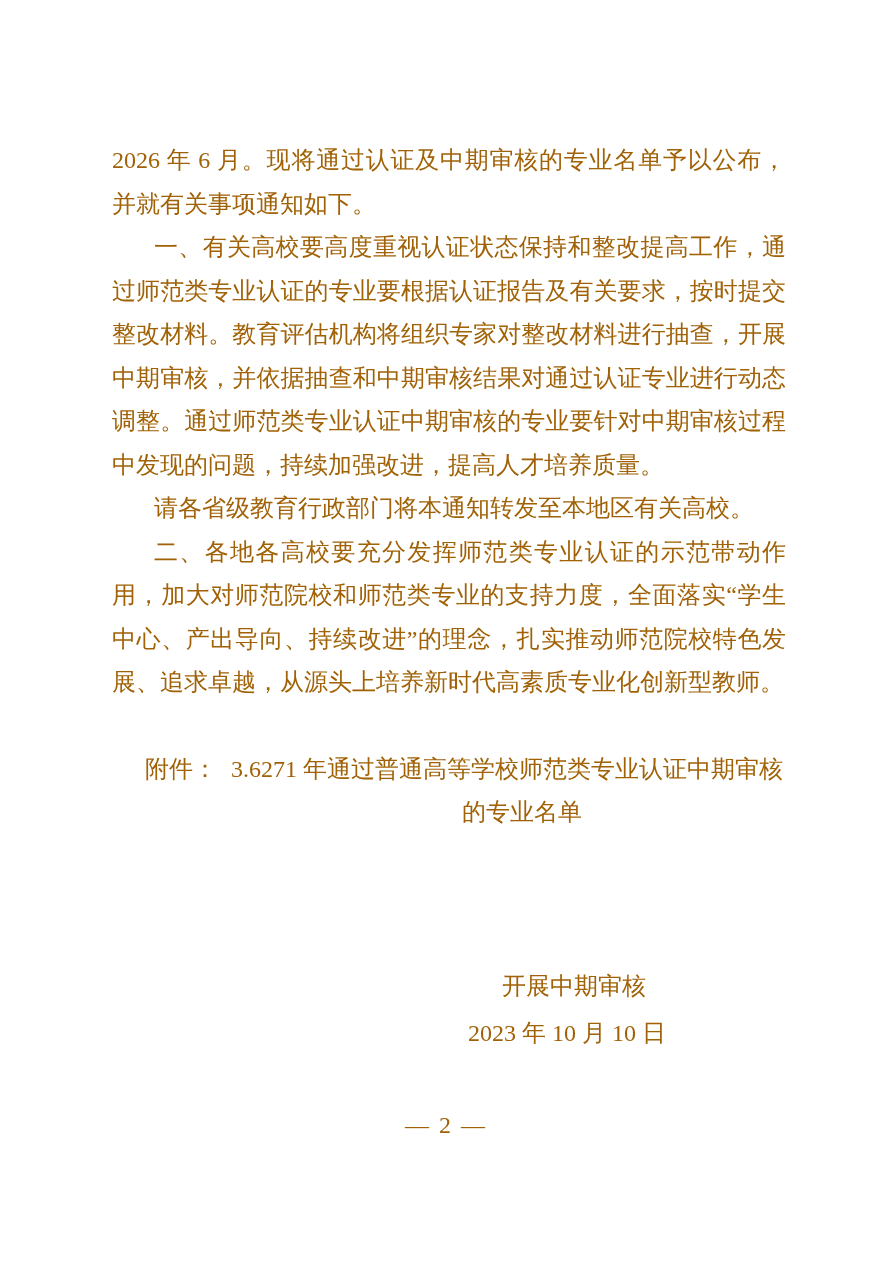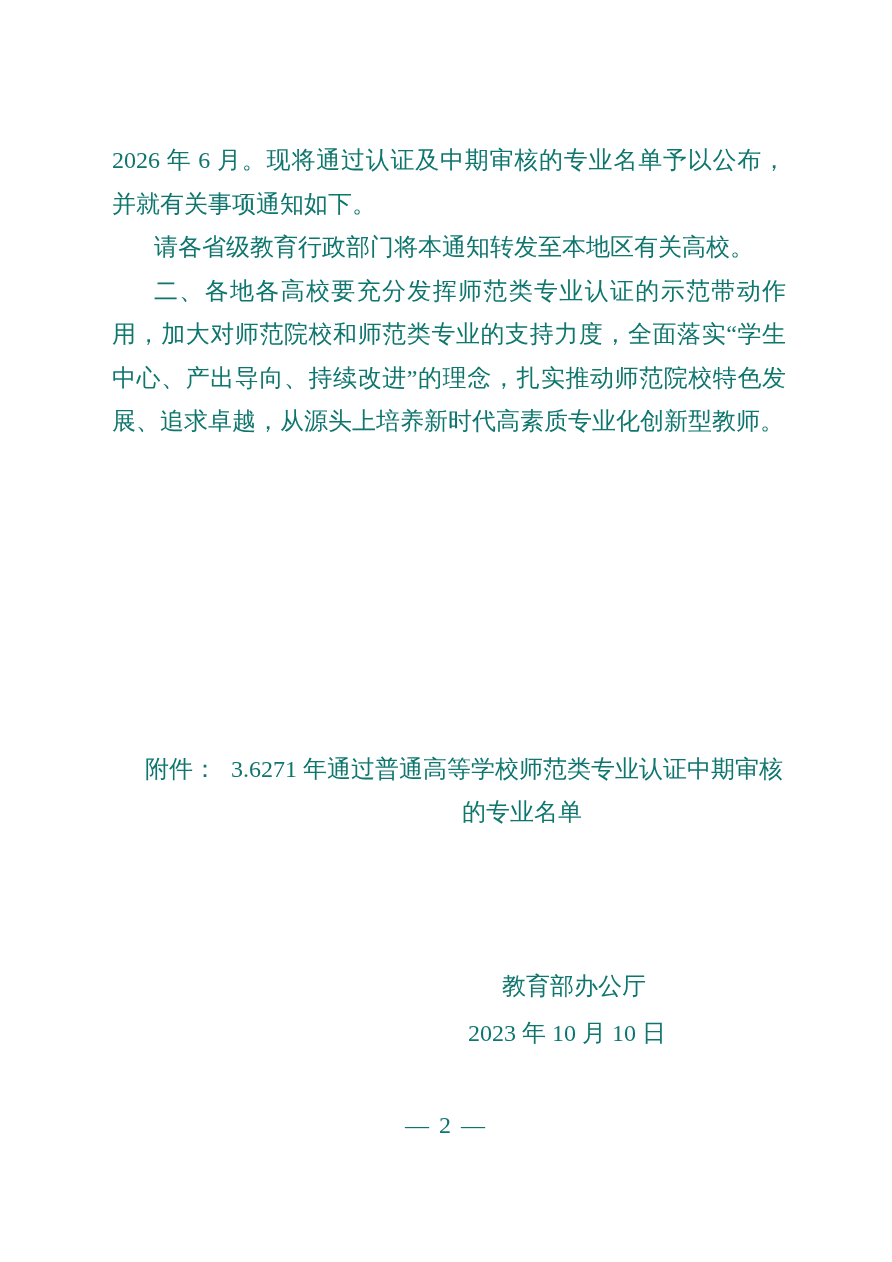--- a/index.html
+++ b/index.html
@@ -7,21 +7,21 @@
     padding: 0;
     background: #ffffff;
   }
   .page {
     position: relative;
     width: 892px;
     height: 1262px;
     background: #ffffff;
     overflow: hidden;
     font-family: "Liberation Serif", "DejaVu Serif", serif;
-    color: #0f766e;
+    color: #a16207;
   }
   
   .doc-body {
     position: absolute;
     left: 112px;
     top: 139px;
     width: 674px;
     font-size: 24px;
     line-height: 43.5px;
     text-align: justify;
@@ -88,30 +88,31 @@
     letter-spacing: 2px;
   }
 </style>
 </head>
 <body>
 
 <div class="page">
 
   <div class="doc-body">
     <p>2026 年 6 月。现将通过认证及中期审核的专业名单予以公布，并就有关事项通知如下。</p>
+    <p class="indent">一、有关高校要高度重视认证状态保持和整改提高工作，通过师范类专业认证的专业要根据认证报告及有关要求，按时提交整改材料。教育评估机构将组织专家对整改材料进行抽查，开展中期审核，并依据抽查和中期审核结果对通过认证专业进行动态调整。通过师范类专业认证中期审核的专业要针对中期审核过程中发现的问题，持续加强改进，提高人才培养质量。</p>
     <p class="indent">请各省级教育行政部门将本通知转发至本地区有关高校。</p>
     <p class="indent">二、各地各高校要充分发挥师范类专业认证的示范带动作用，加大对师范院校和师范类专业的支持力度，全面落实“学生中心、产出导向、持续改进”的理念，扎实推动师范院校特色发展、追求卓越，从源头上培养新时代高素质专业化创新型教师。</p>
   </div>
 
   <div class="attachments">
     <span class="att-label">附件：</span>
     <div class="att-items">
       <div class="att-item">3.6271 年通过普通高等学校师范类专业认证中期审核的专业名单</div>
     </div>
   </div>
 
-  <div class="sig-issuer">教育部办公厅</div>
+  <div class="sig-issuer">开展中期审核</div>
 
   <div class="sig-date">2023 年 10 月 10 日</div>
 
   <div class="page-footer">— 2 —</div>
 
 </div>
 
 </body></html>

